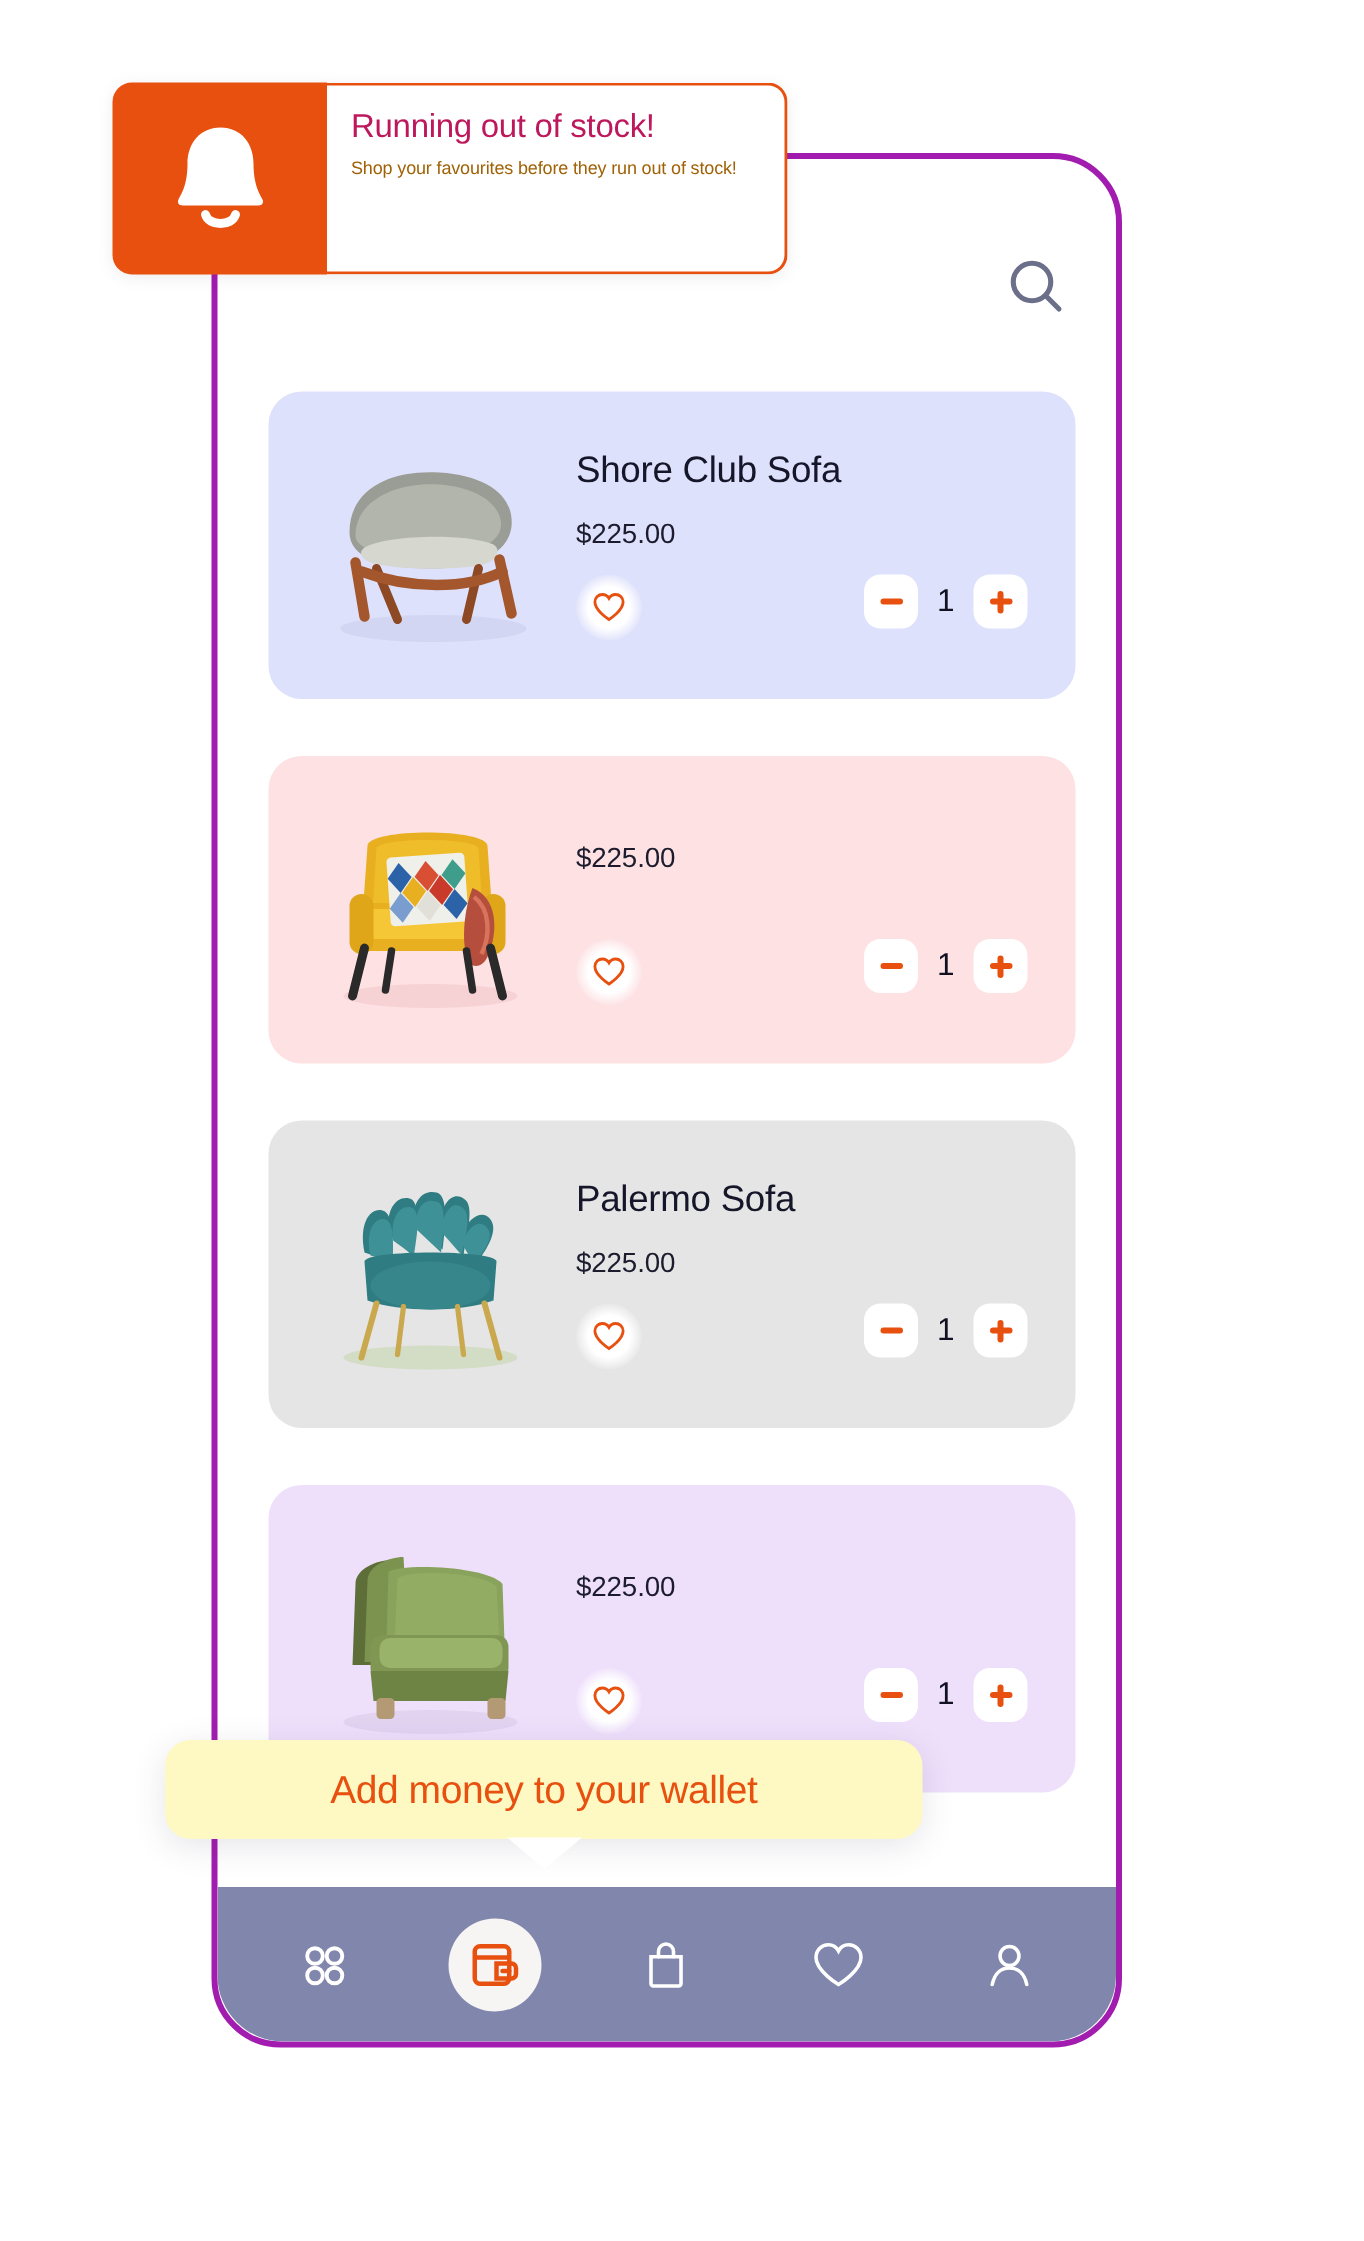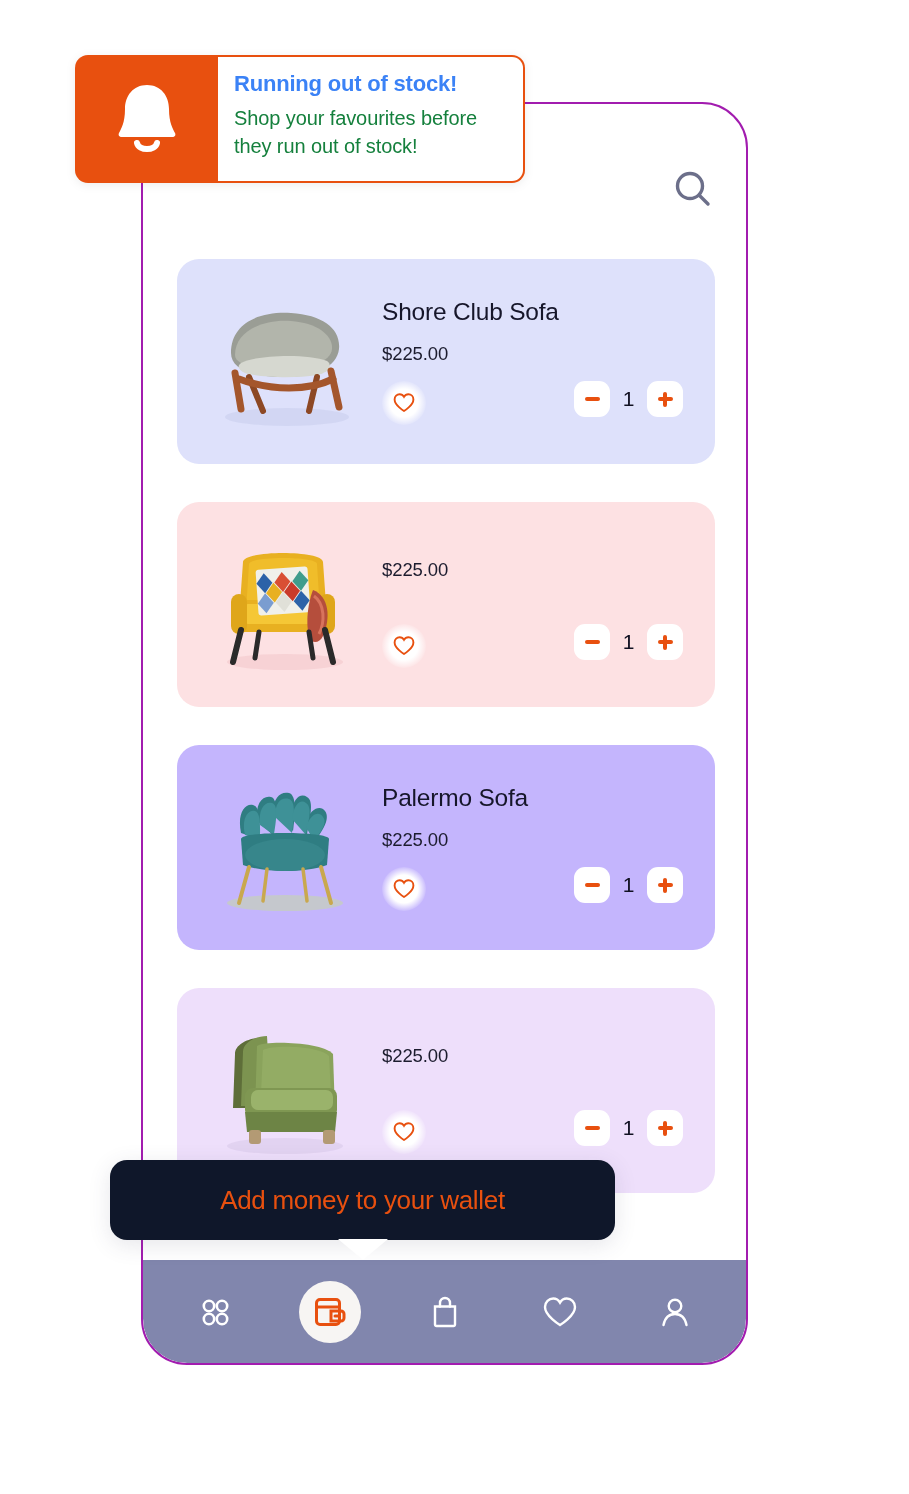--- a/index.html
+++ b/index.html
@@ -15,21 +15,21 @@
     position: relative;
   }
 
   
   #phone-frame {
     position: absolute;
     left: 141px;
     top: 102px;
     width: 607px;
     height: 1263px;
-    border: 2px solid #a21caf;
+    border: 4px solid #a21caf;
     border-radius: 46px;
     box-sizing: border-box;
     background: #ffffff;
     overflow: hidden;
   }
 
   
   #top-bar {
     position: absolute;
     left: 0; top: 0;
@@ -213,42 +213,42 @@
     flex: 1;
     background: #ffffff;
     border: 2.5px solid #e8500f;
     border-left: none;
     border-top-right-radius: 13px;
     border-bottom-right-radius: 13px;
     padding: 14px 18px 0 16px;
     box-sizing: border-box;
   }
   #banner-title {
-    color: #3b82f6;
+    color: #be185d;
     font-size: 22px;
-    font-weight: bold;
+    font-weight: normal;
     margin: 0 0 7px 0;
     letter-spacing: -0.2px;
   }
   #banner-sub {
-    color: #15803d;
-    font-size: 20px;
+    color: #a16207;
+    font-size: 12px;
     line-height: 1.42;
     margin: 0;
     letter-spacing: -0.1px;
   }
 
   
   #wallet-tooltip {
     position: absolute;
     left: 110px;
     top: 1160px;
     width: 505px;
-    height: 80px;
-    background: #0f172a;
+    height: 66px;
+    background: #fef9c3;
     border-radius: 17px;
     box-shadow: 0 5px 22px rgba(60,60,90,0.13);
     display: flex;
     align-items: center;
     justify-content: center;
     z-index: 45;
   }
   #wallet-tooltip-label {
     color: #e8500f;
     font-size: 26px;
@@ -367,21 +367,21 @@
           <span class="qty-value">1</span>
           <button class="step-btn">
             <span class="step-sign sign-plus-h">
                 <span class="step-sign sign-plus-v"></span>
               </span>
           </button>
         </div>
       </div>
     </div>
 
-    <div class="product-card" style="background:#c4b5fd">
+    <div class="product-card" style="background:#e5e5e5">
       <div class="card-image">
         <svg viewBox="0 0 160 142" width="160" height="142">
           <ellipse cx="80" cy="126" rx="58" ry="8" fill="#c6d5ae" opacity="0.6"></ellipse>
           <g fill="#2f7d82">
             <path d="M36 56 C32 36 40 26 48 28 C56 30 54 48 54 62 Z"></path>
             <path d="M52 44 C50 26 58 18 66 20 C74 22 70 42 68 58 Z"></path>
             <path d="M68 36 C68 20 76 14 84 16 C92 18 90 38 88 54 Z"></path>
             <path d="M86 38 C88 20 96 16 102 20 C110 24 104 44 102 58 Z"></path>
             <path d="M100 46 C106 30 116 28 120 34 C126 42 116 56 110 64 Z"></path>
           </g>

